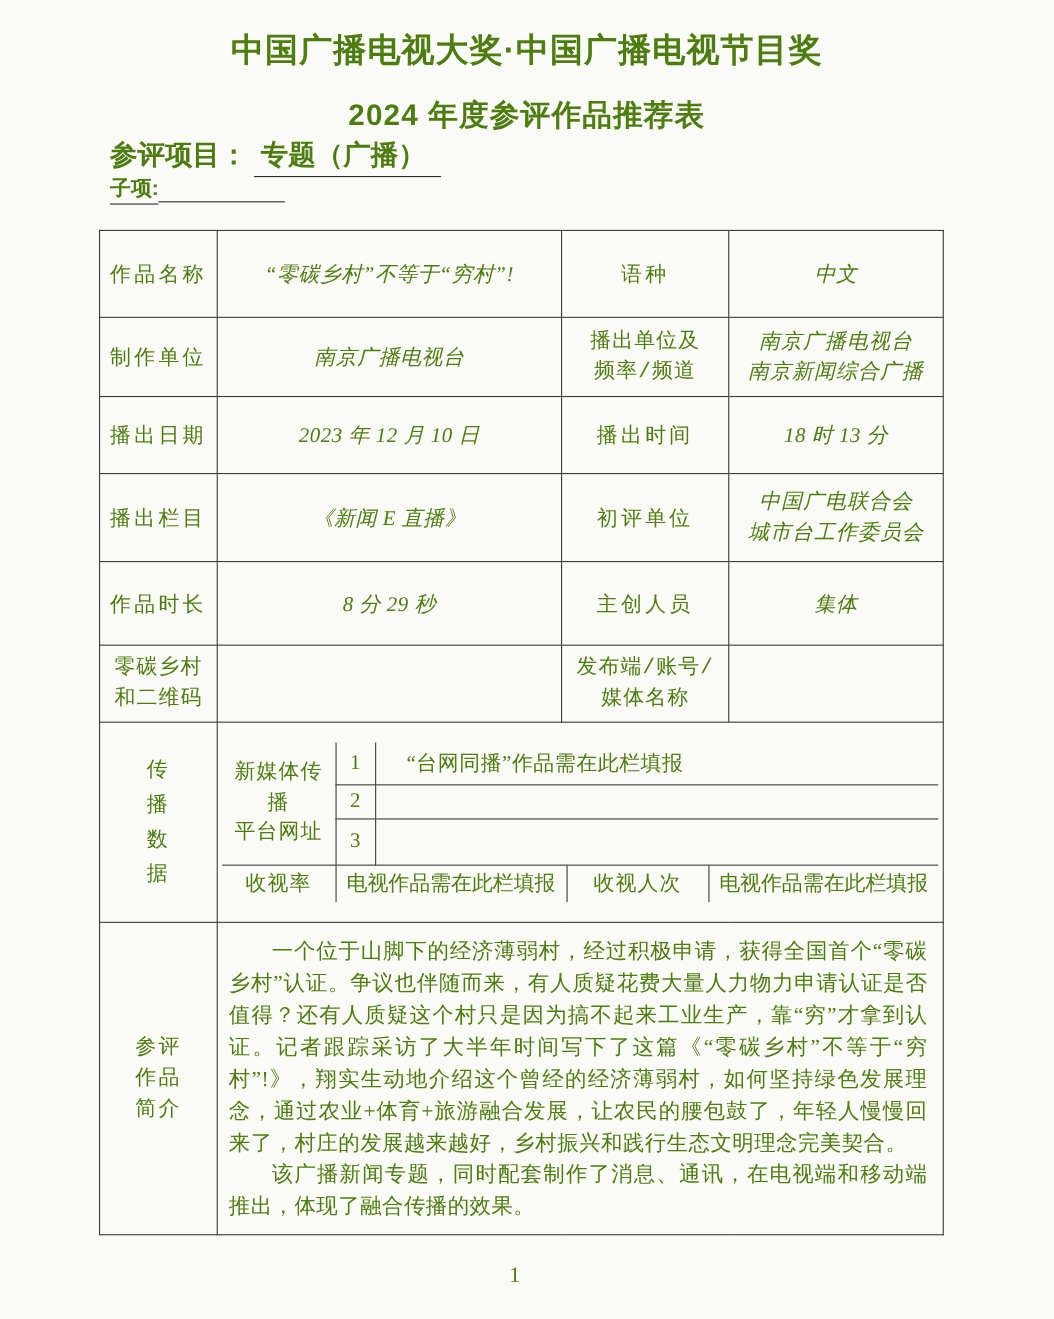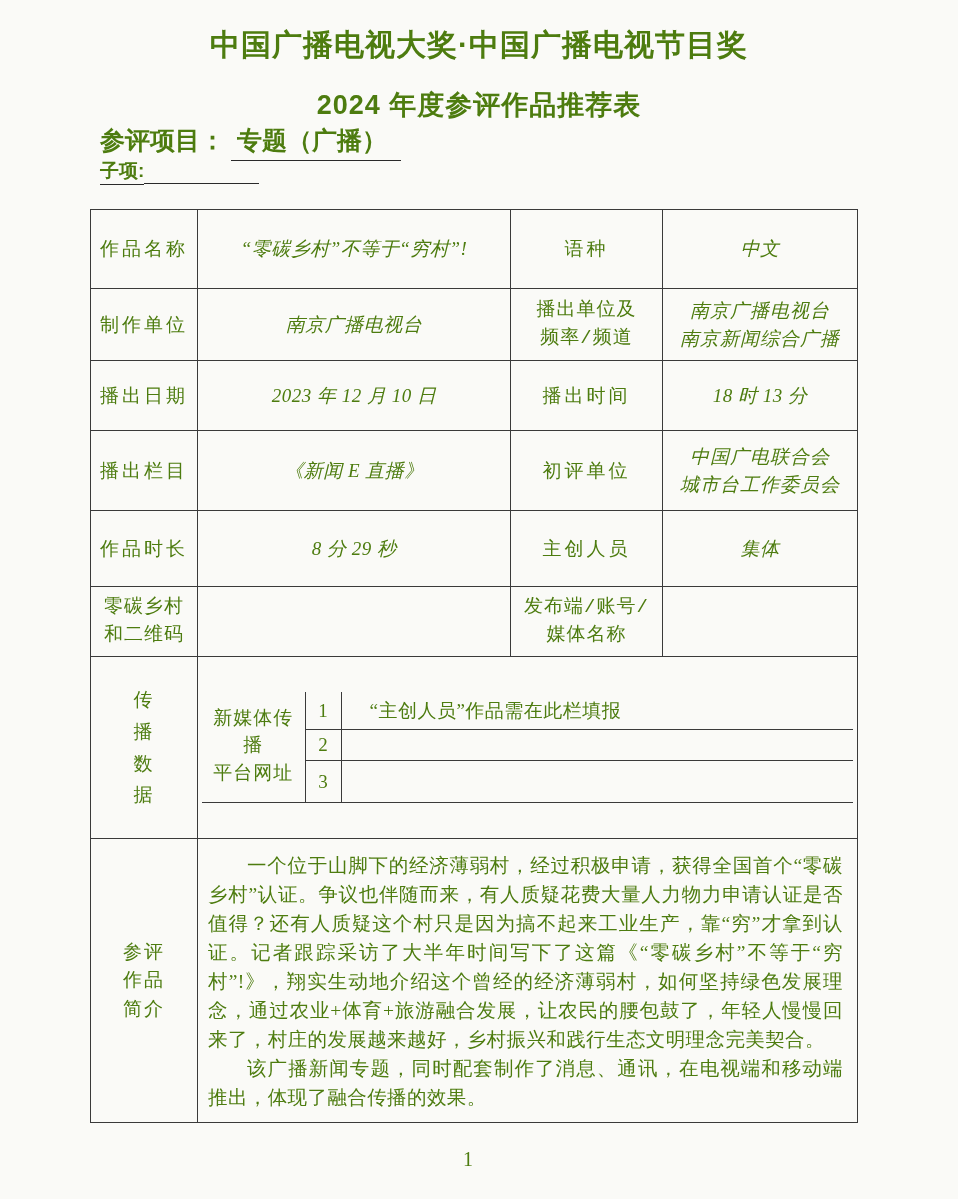--- a/index.html
+++ b/index.html
@@ -211,29 +211,45 @@
                 <col style="width:36px">
                 <col>
               </colgroup>
             <tbody>
               <tr>
                 <td rowspan="3" class="lbl two-line" style="letter-spacing:1px">
                   <span>新媒体传播</span>
                   <span>平台网址</span>
                 </td>
                 <td style="height:38px">1</td>
-                <td class="url-text">“主创人员”作品需在此栏填报</td>
+                <td class="url-text">“台网同播”作品需在此栏填报</td>
               </tr>
               <tr>
                 <td style="height:31px">2</td>
                 <td class="url-text"></td>
               </tr>
               <tr>
                 <td style="height:42px">3</td>
                 <td class="url-text"></td>
+              </tr>
+            </tbody>
+          </table>
+          <table class="inner last">
+            <colgroup>
+                <col style="width:103px">
+                <col style="width:210px">
+                <col style="width:129px">
+                <col>
+              </colgroup>
+            <tbody>
+              <tr>
+                <td class="lbl" style="height:33px; letter-spacing:1px">收视率</td>
+                <td>电视作品需在此栏填报</td>
+                <td class="lbl" style="letter-spacing:1px">收视人次</td>
+                <td>电视作品需在此栏填报</td>
               </tr>
             </tbody>
           </table>
         </td>
       </tr>
 
       <tr>
         <td style="height:284px">
           <div class="vtext summary">参评作品简介</div>
         </td>

